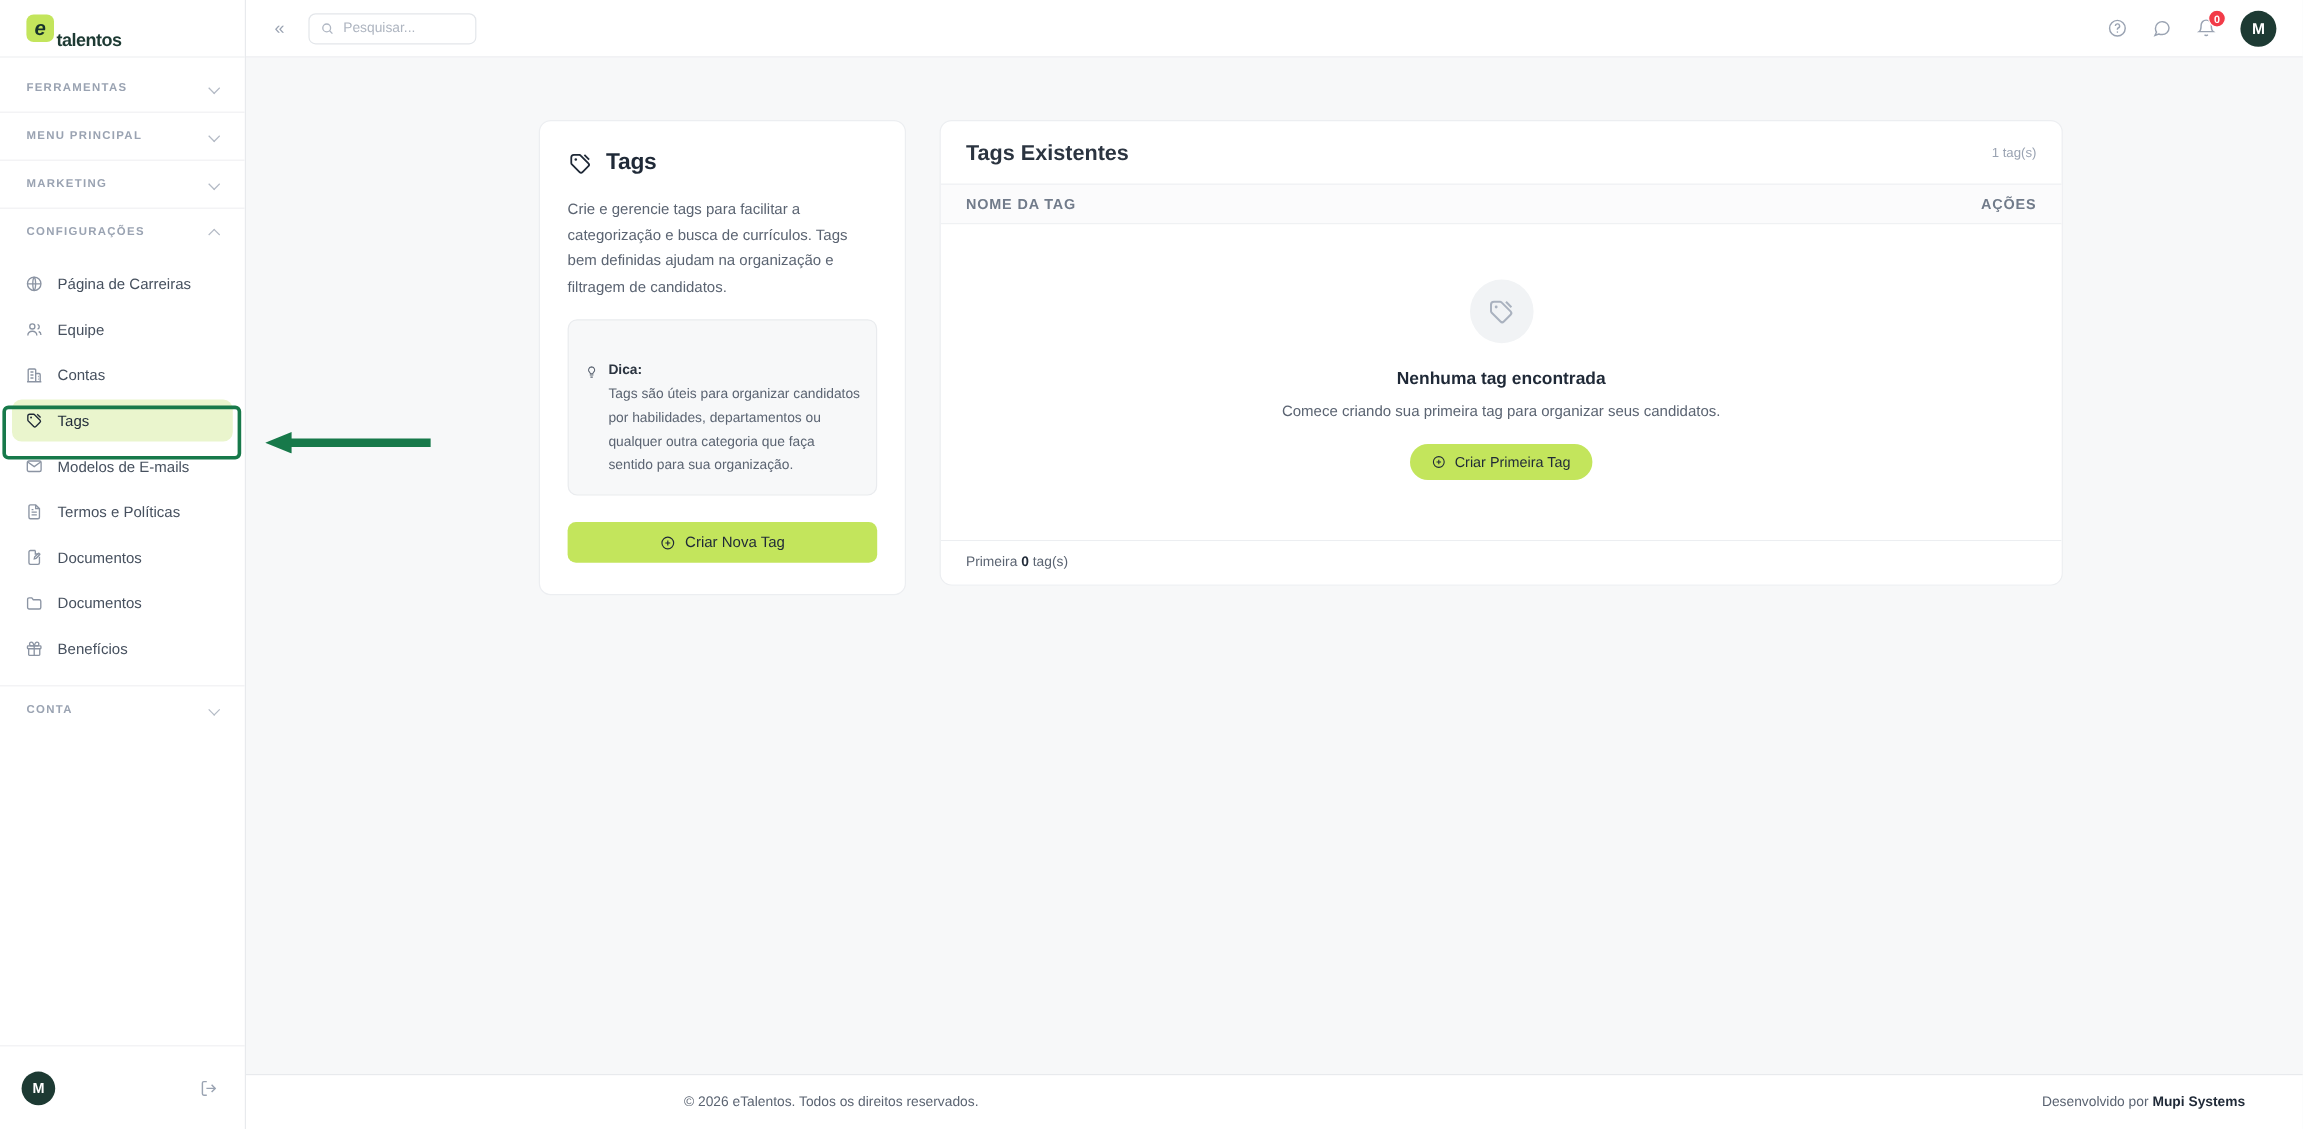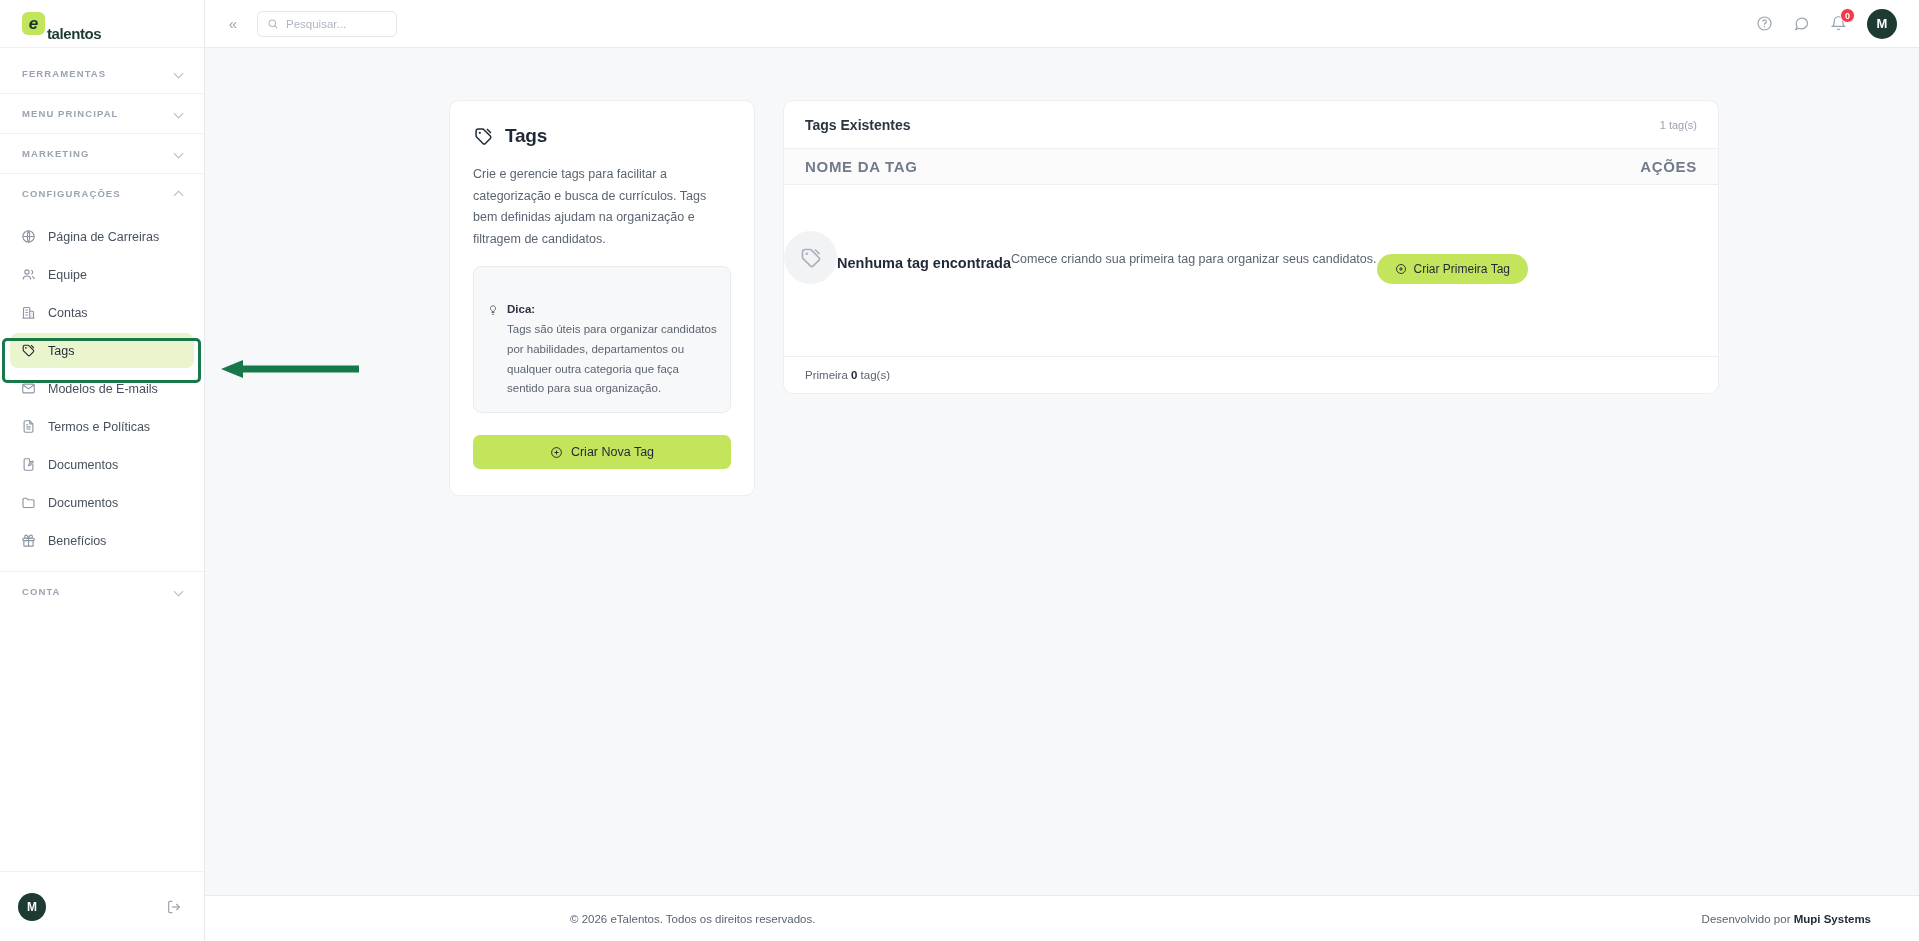--- a/index.html
+++ b/index.html
@@ -207,33 +207,33 @@
   }
   .btn-lime svg { width: 13px; height: 13px; flex:none; }
 
   
   .right-card { flex: 1; min-width: 0; overflow: hidden; }
   .right-head {
     display: flex; align-items: center; justify-content: space-between;
     padding: 16px 21px 15px 21px;
     border-bottom: 1px solid #eceef1;
   }
-  .right-title { font-size: 14px; font-weight: 600; color: #2b3440; }
+  .right-title { font-size: 18px; font-weight: 600; color: #2b3440; }
   .right-count { font-size: 11px; color: #9aa3b2; }
   .table-head {
     display: flex; align-items: center; justify-content: space-between;
     padding: 9px 21px;
     background: #fbfbfc;
     border-bottom: 1px solid #eceef1;
-    font-size: 15px; font-weight: 700; letter-spacing: 0.7px;
+    font-size: 12px; font-weight: 700; letter-spacing: 0.7px;
     color: #717b8a; text-transform: uppercase;
   }
   .empty-state {
     padding: 46px 0 50px 0;
-    display: flex; flex-direction: row; align-items: center;
+    display: flex; flex-direction: column; align-items: center;
     background: #fff;
   }
   .empty-circle {
     width: 53px; height: 53px; border-radius: 50%;
     background: #f1f3f5;
     display: flex; align-items: center; justify-content: center;
     margin-bottom: 22px;
   }
   .empty-circle svg { width: 24px; height: 24px; color: #aab2bf; display:block; }
   .empty-title { font-size: 14.5px; font-weight: 700; color: #1f2937; margin-bottom: 12px; }

